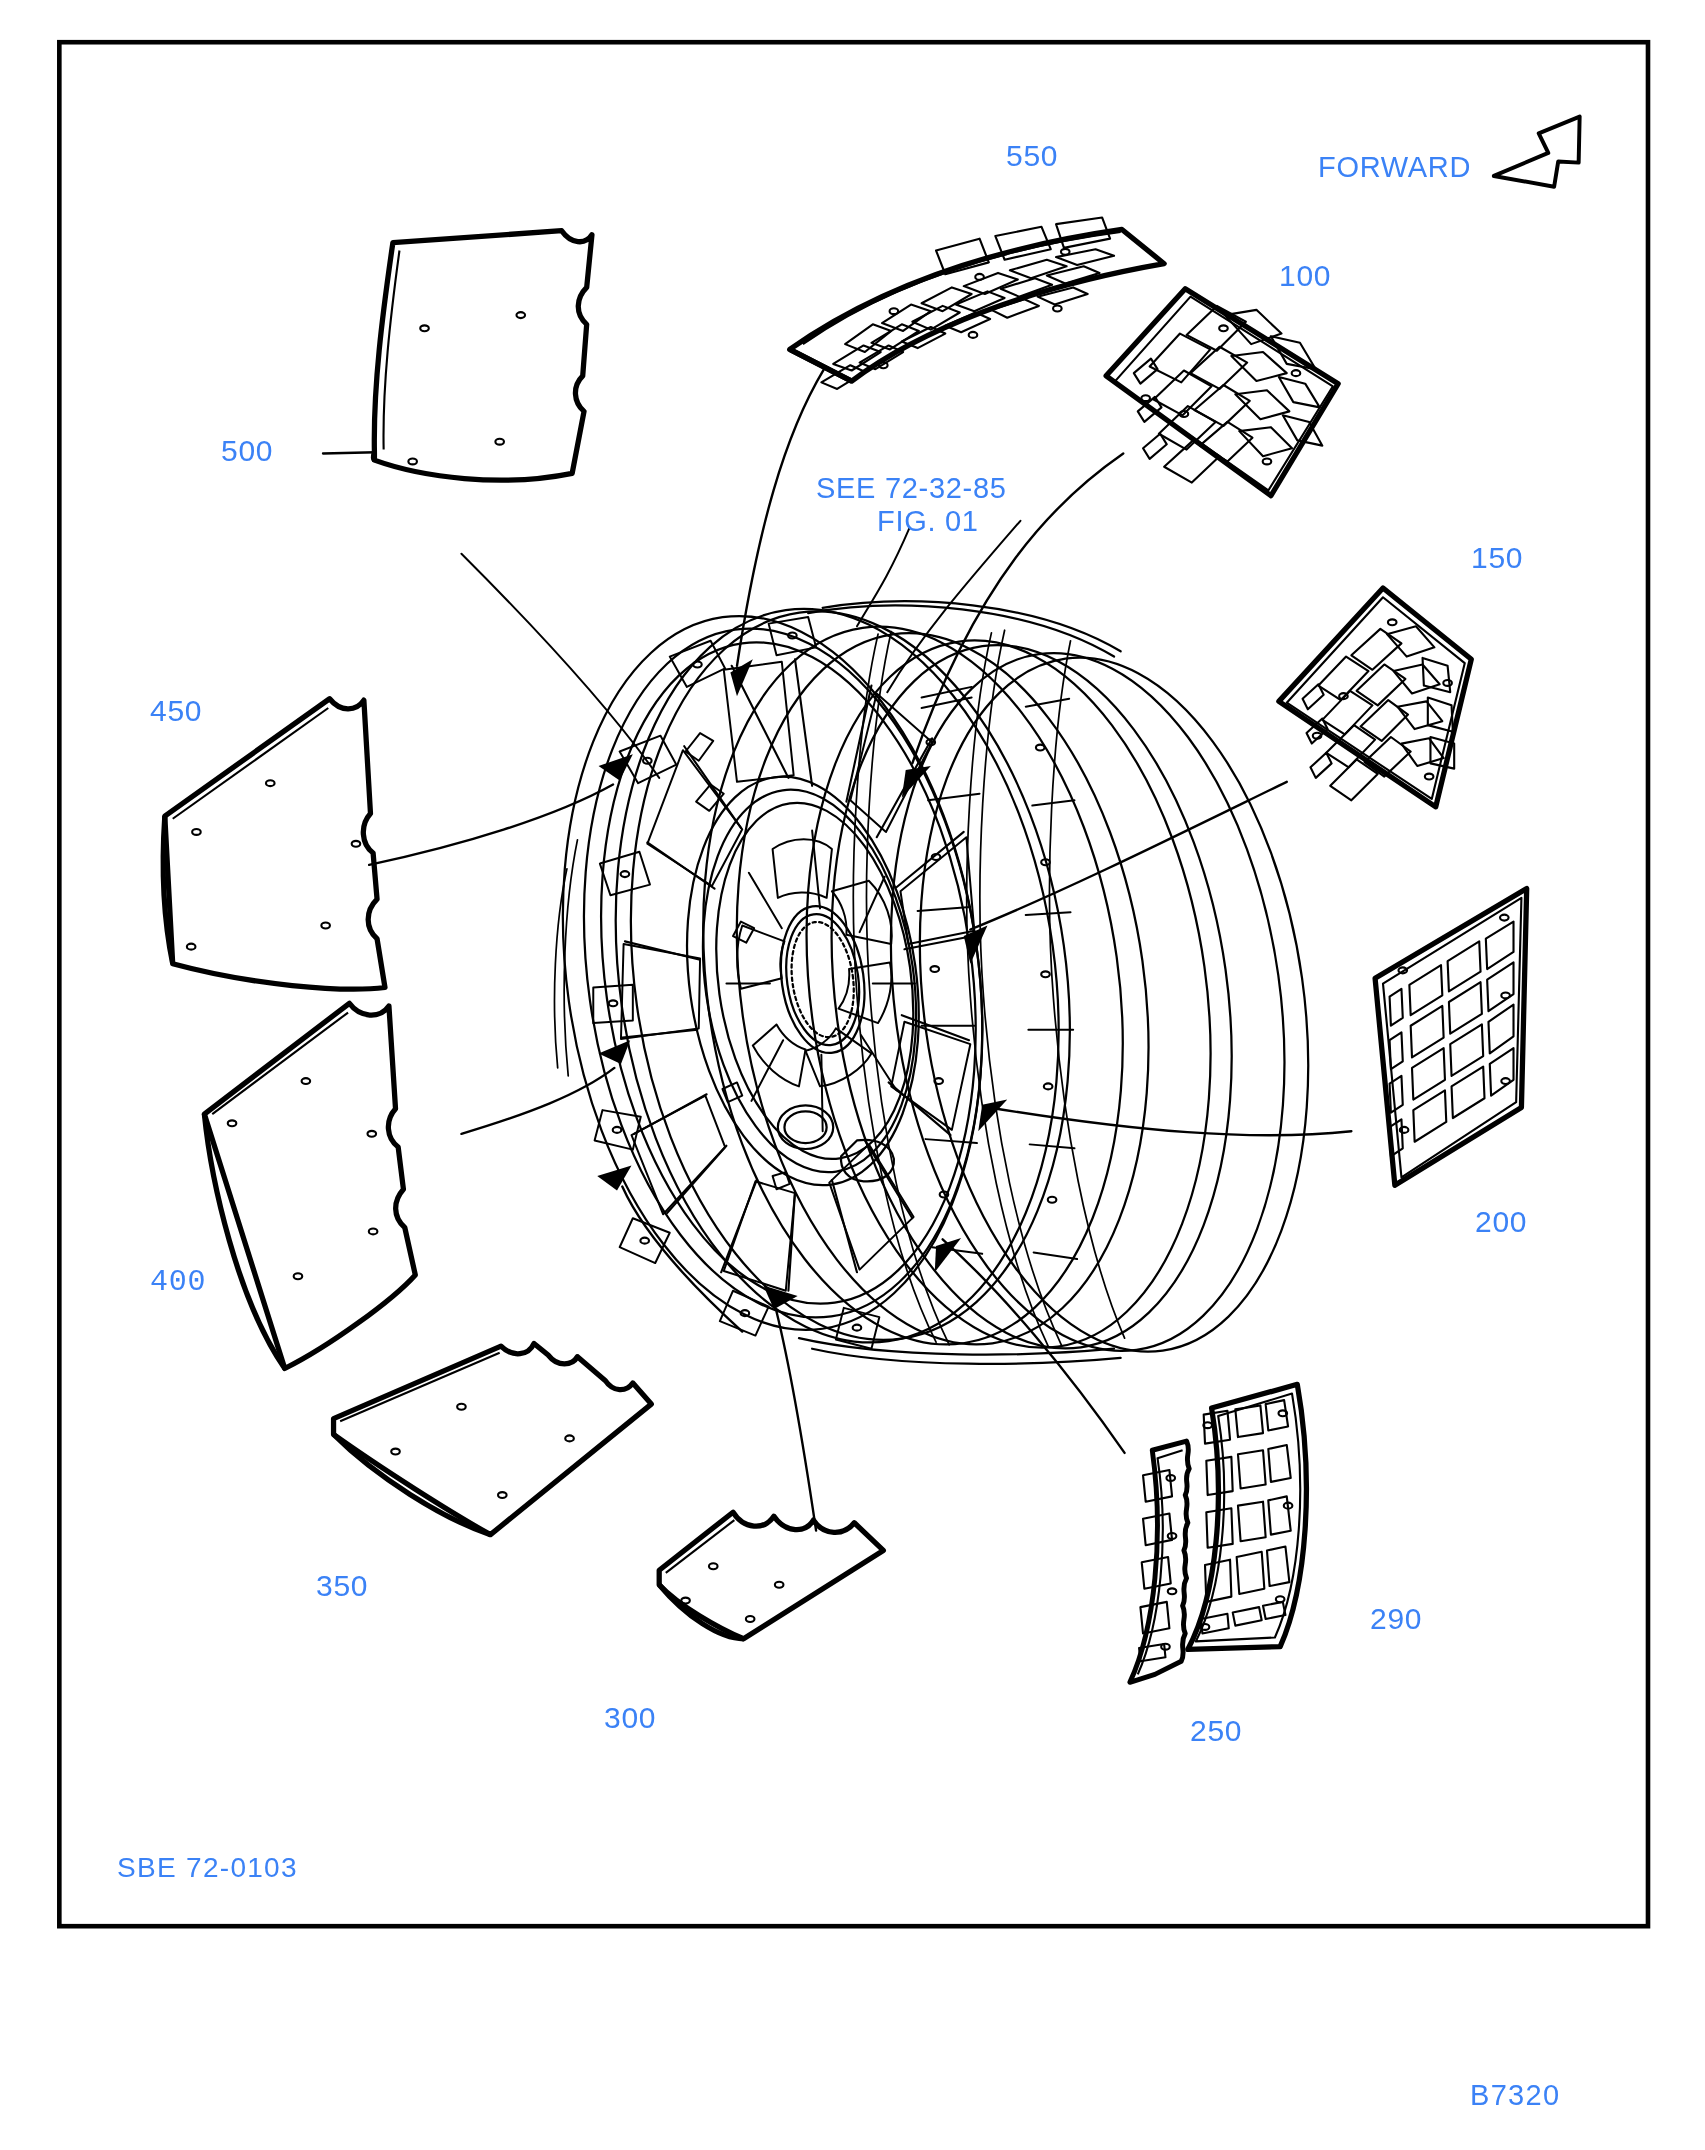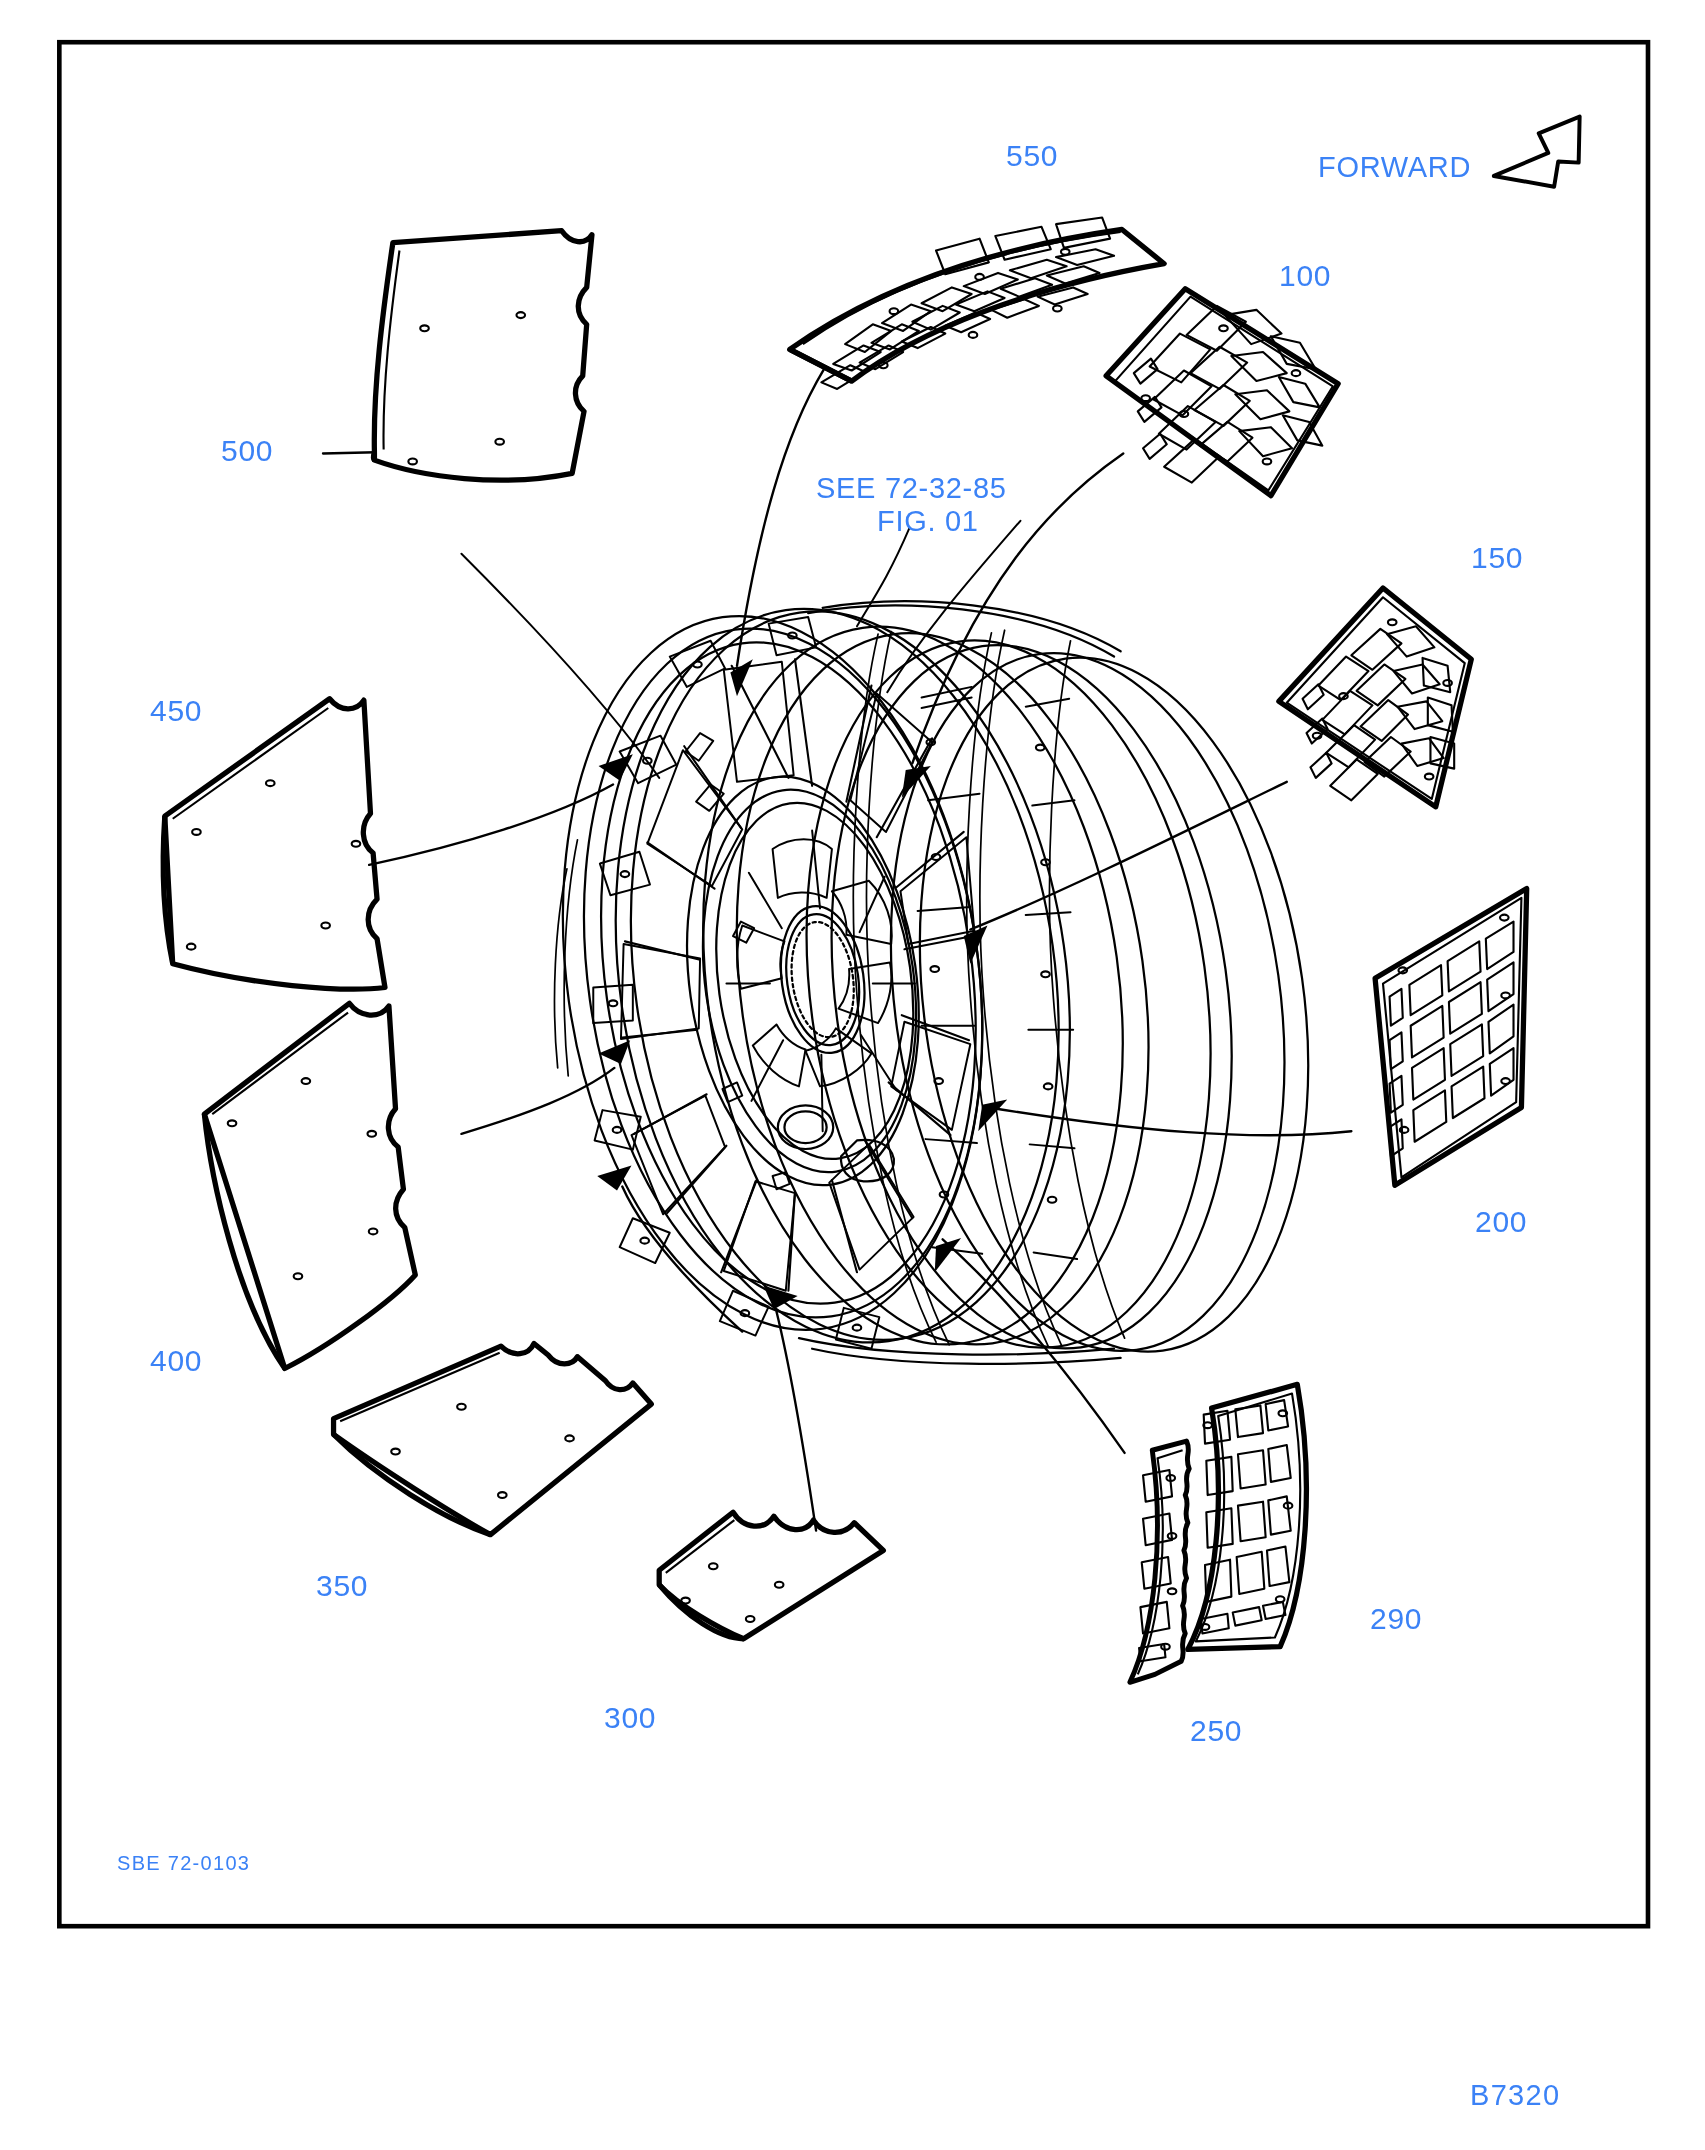--- a/index.html
+++ b/index.html
@@ -31,21 +31,21 @@
     position: absolute;
     font-family: "Liberation Sans", sans-serif;
     font-size: 29px;
     letter-spacing: 0.7px;
     color: #3b82f6;
     white-space: nowrap;
     line-height: 1.05;
   }
   .lbl.big { font-size: 30px; }
   .lbl.center { text-align: left; }
-  .lbl.code { font-size: 20px; letter-spacing: 1.3px; }
+  .lbl.code { font-size: 28px; letter-spacing: 1.3px; }
   .lbl.pagecode { font-size: 29px; letter-spacing: 1.3px; }
 </style>
 </head>
 <body>
 
 <div id="sheet">
 
   <svg class="svg-layer" viewBox="0 0 2588 3263" xmlns="http://www.w3.org/2000/svg">
 
     <defs>
@@ -501,21 +501,21 @@
   <div class="lbl center" style="left:877px; top:506px;">FIG. 01</div>
 
   <div class="lbl big" style="left:1006px; top:140px;">550</div>
   <div class="lbl big" style="left:1279px; top:260px;">100</div>
   <div class="lbl big" style="left:1471px; top:542px;">150</div>
   <div class="lbl big" style="left:1475px; top:1206px;">200</div>
   <div class="lbl big" style="left:1370px; top:1603px;">290</div>
   <div class="lbl big" style="left:1190px; top:1715px;">250</div>
   <div class="lbl big" style="left:604px; top:1702px;">300</div>
   <div class="lbl big" style="left:316px; top:1570px;">350</div>
-  <div class="lbl big" style="left:150px; top:1345px;">400</div>
+  <div class="lbl big" style="left:150px; top:1267px;font-family:Liberation Mono, monospace;">400</div>
   <div class="lbl big" style="left:150px; top:695px;">450</div>
   <div class="lbl big" style="left:221px; top:435px;">500</div>
 
   <div class="lbl code" style="left:117px; top:1853px;">SBE  72-0103</div>
 
   <div class="lbl pagecode" style="left:1470px; top:2080px;">B7320</div>
 
 </div>
 
 

